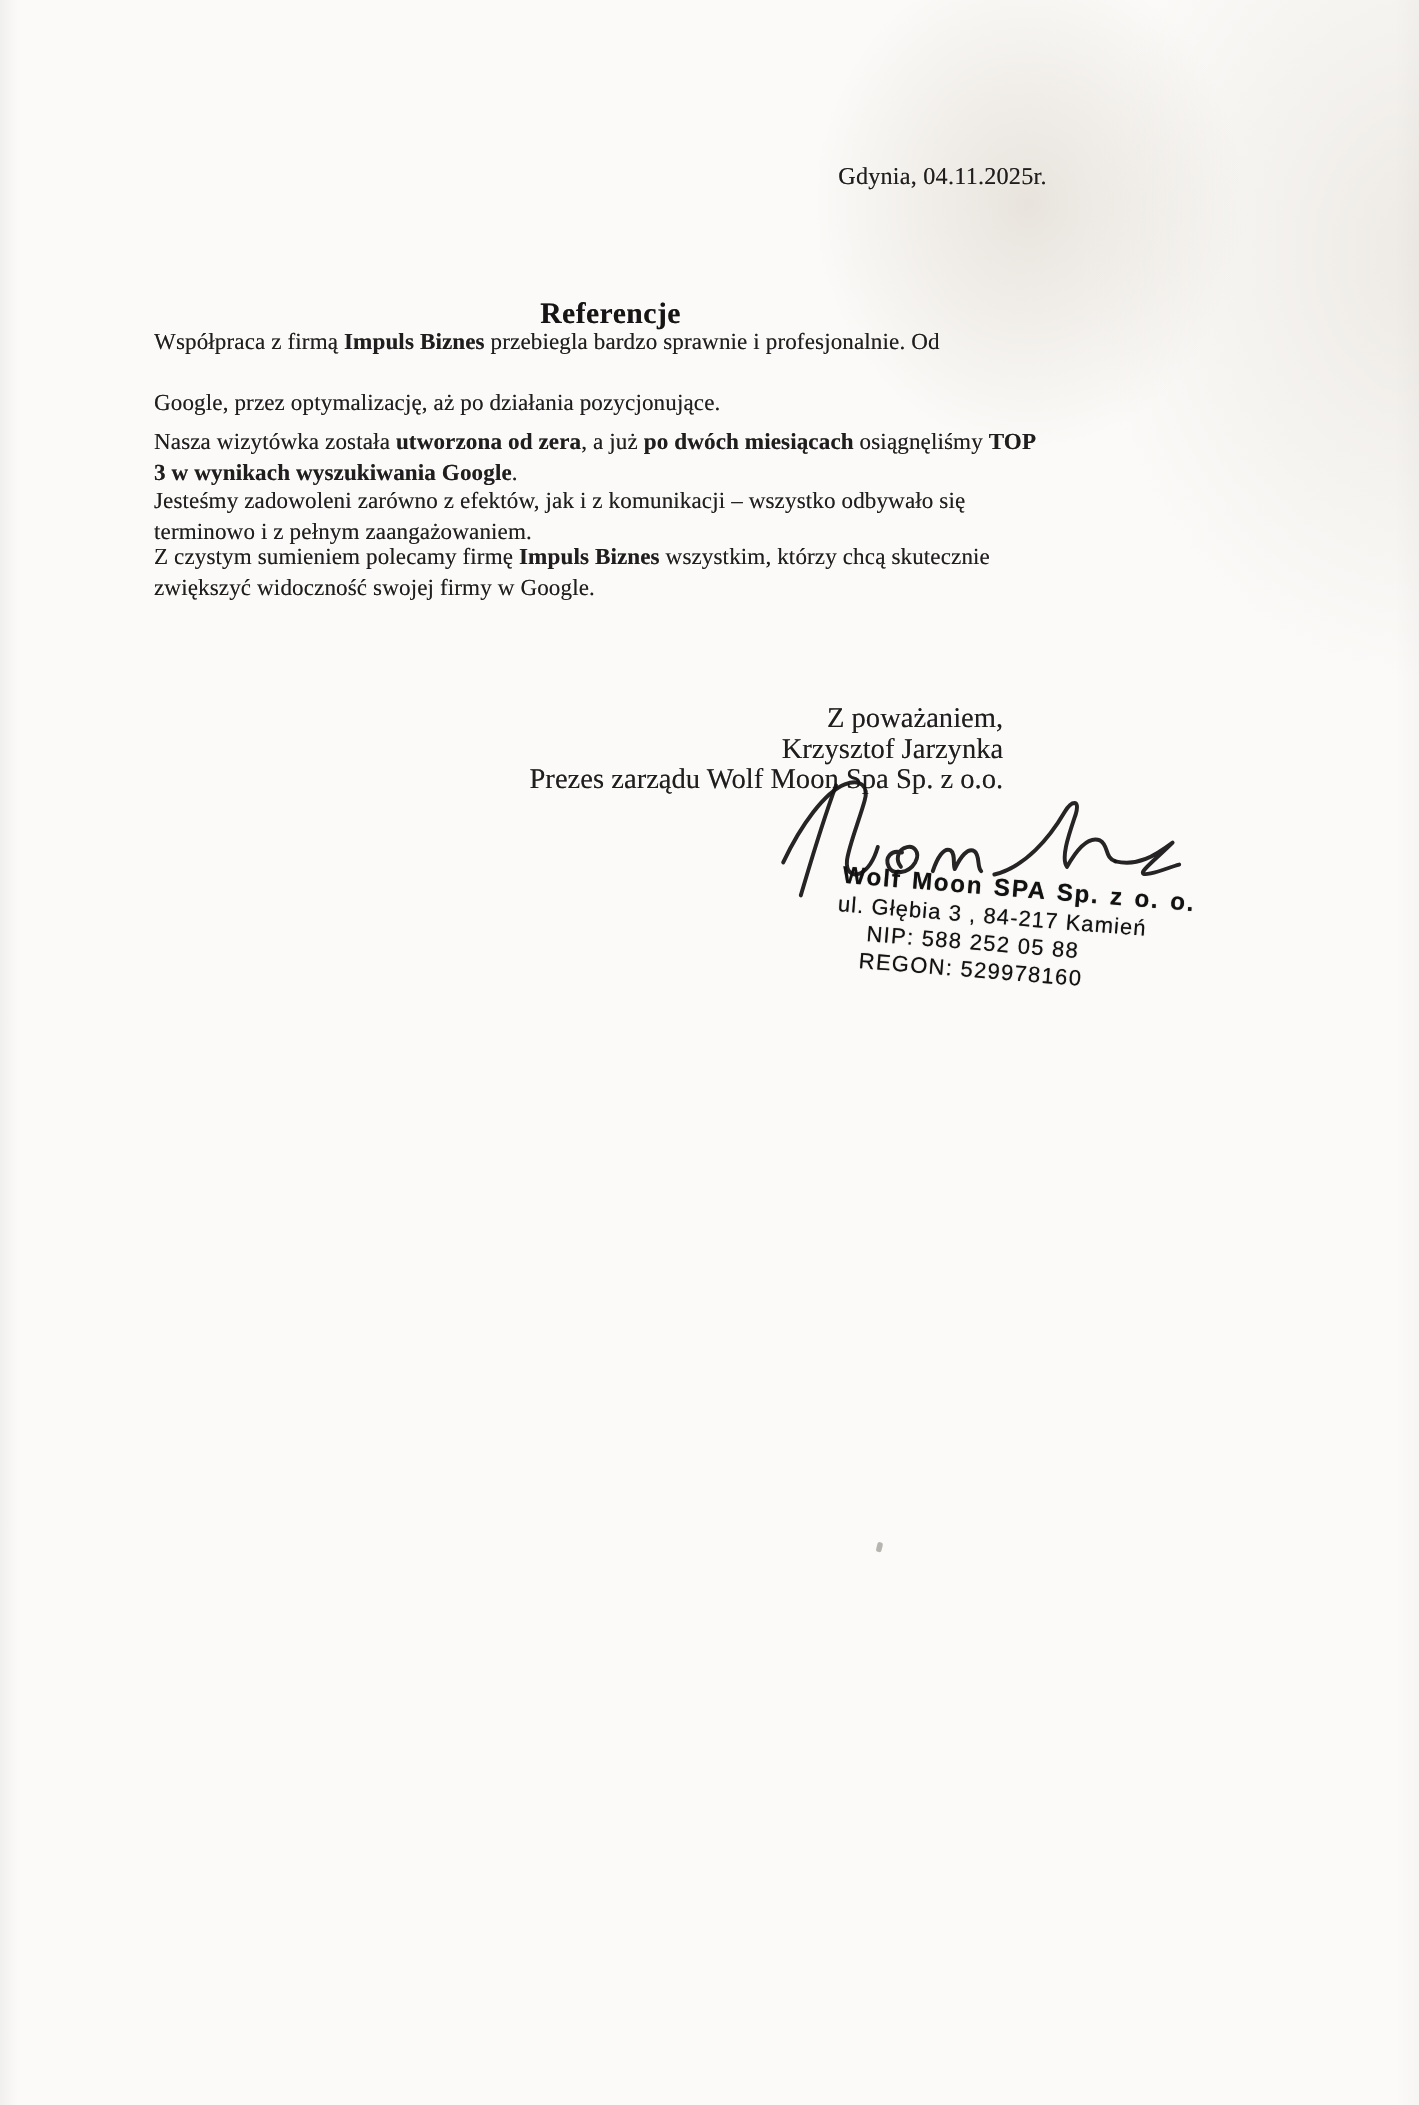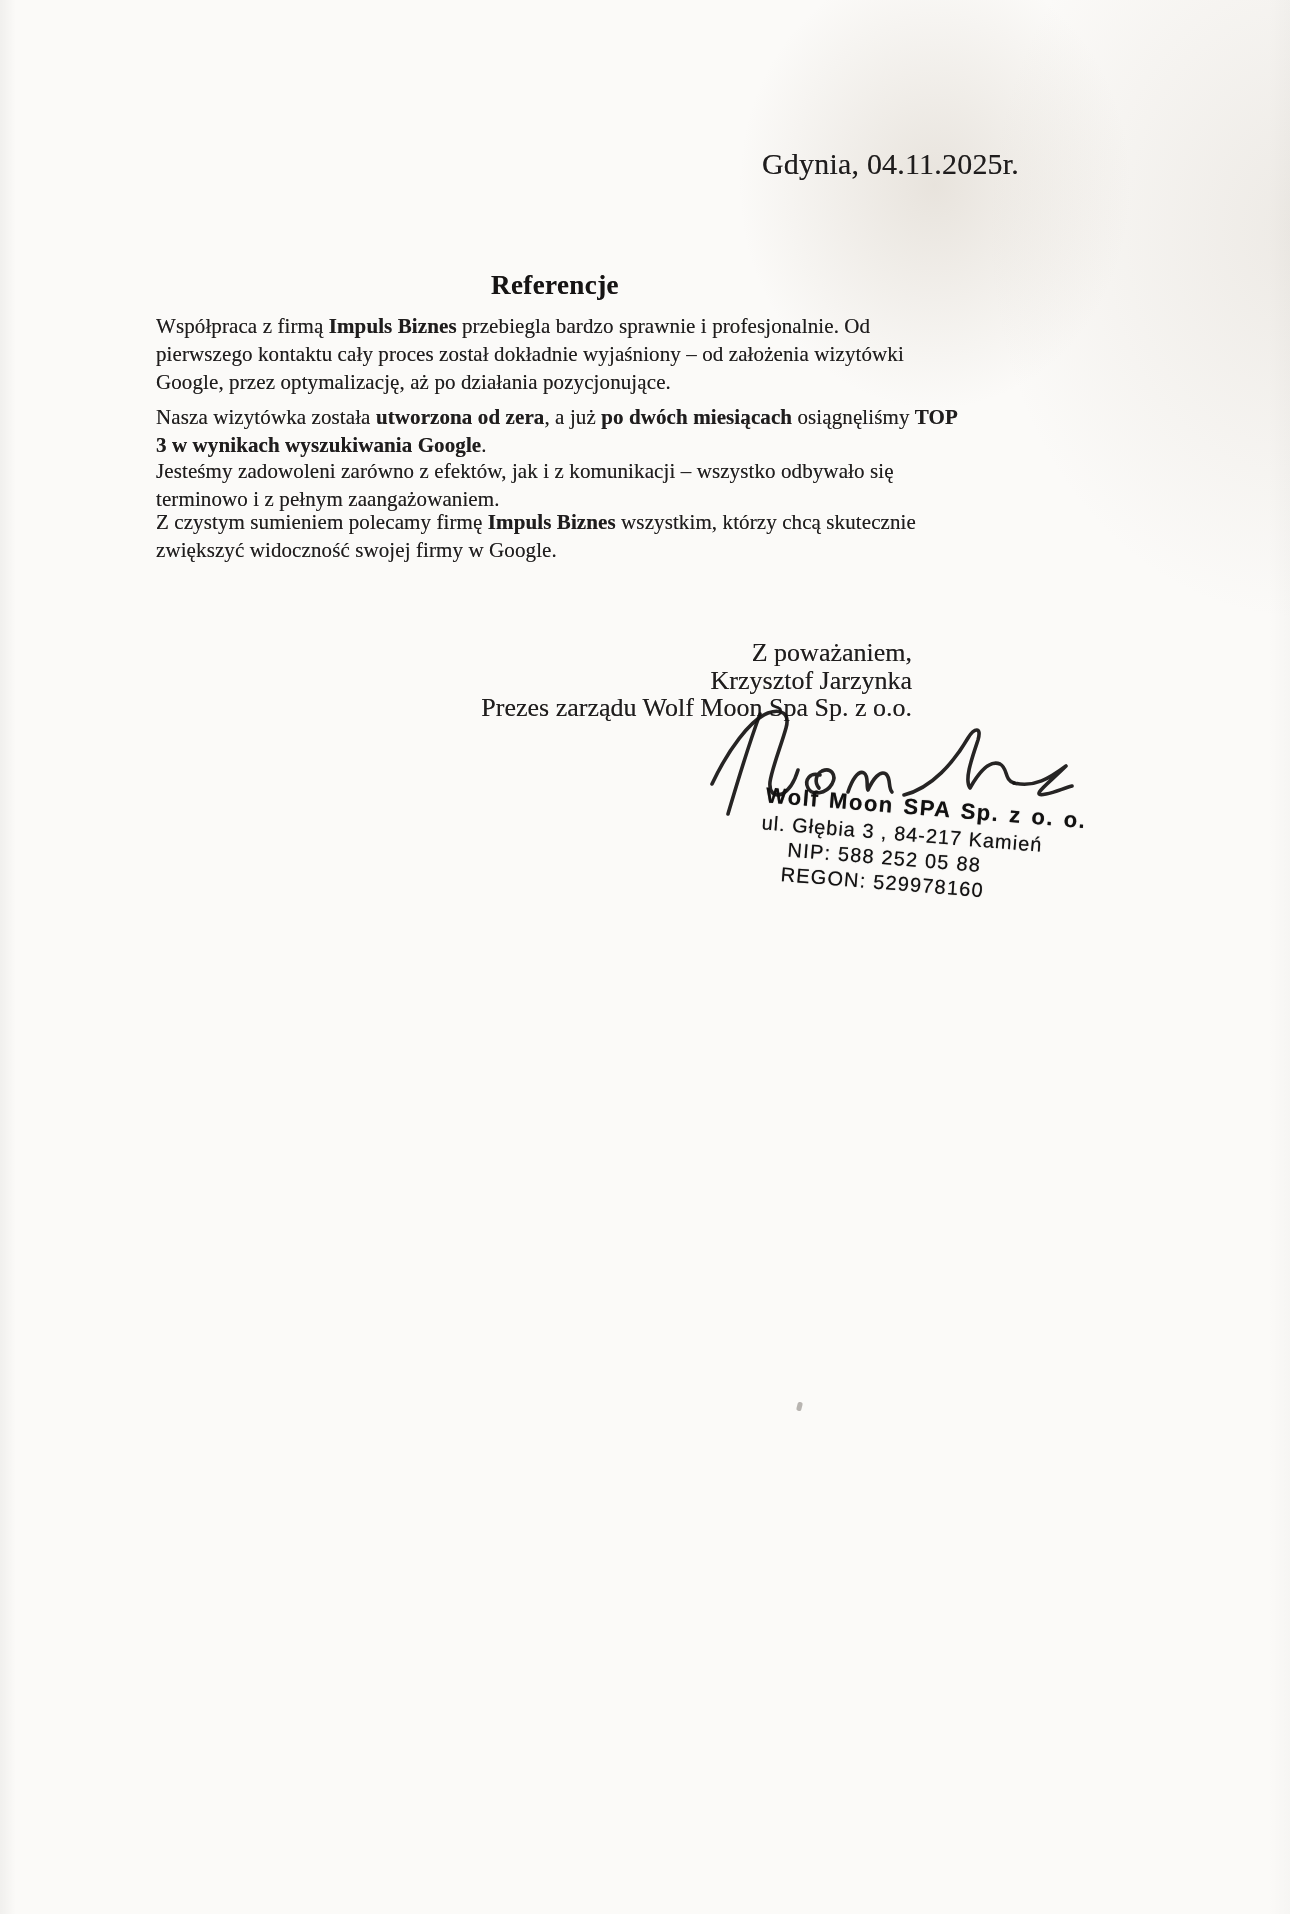--- a/index.html
+++ b/index.html
@@ -14,29 +14,29 @@
       radial-gradient(420px 520px at 101% 12%, rgba(174,160,142,0.18), rgba(174,160,142,0) 75%),
       linear-gradient(90deg, rgba(0,0,0,0.045) 0px, rgba(0,0,0,0) 16px),
       linear-gradient(270deg, rgba(0,0,0,0.02) 0px, rgba(0,0,0,0) 22px),
       #fbfaf8;
     font-family:"Liberation Serif","DejaVu Serif",serif;
     color:#1f1d1d;
   }
   .txt{ text-shadow:0 0 0.6px rgba(30,28,28,0.55); }
   .date{
     position:absolute; left:762px; top:147px;
-    font-size:30px; letter-spacing:0.2px; white-space:nowrap;
+    font-size:22px; letter-spacing:0.2px; white-space:nowrap;
   }
   .title{
     position:absolute; left:140px; top:255px; width:800px; margin:15px;
     text-align:center; font-size:27px; font-weight:bold; letter-spacing:0.4px;
     color:#161414;
   }
   .body{
-    position:absolute; left:140px; margin:16px;
+    position:absolute; left:140px; margin:0;
     font-size:21px; line-height:28px; white-space:nowrap;
     letter-spacing:0.1px;
   }
   .p1{ top:296px; }
   .p2{ top:387px; }
   .p3{ top:441px; }
   .p4{ top:492px; }
   .b{ font-weight:bold; }
   .closing{
     position:absolute; left:480px; top:639px; width:432px;
@@ -71,21 +71,21 @@
 <body>
 
 <div class="page">
 
   <div class="date txt">Gdynia, 04.11.2025r.</div>
 
   <h1 class="title txt">Referencje</h1>
 
   <p class="body txt p1">
     <span>Współpraca z firmą </span><span class="b">Impuls Biznes</span><span> przebiegla bardzo sprawnie i profesjonalnie. Od</span><br>
-    <span>pierwszego kontaktu cały proces został dokładnie wyjaśniony – od założenia wizytówki</span><br>
+    <br>
     <span>Google, przez optymalizację, aż po działania pozycjonujące.</span>
   </p>
 
   <p class="body txt p2">
     <span>Nasza wizytówka została </span><span class="b">utworzona od zera</span><span>, a już </span><span class="b">po dwóch miesiącach</span><span> osiągnęliśmy </span><span class="b">TOP</span><br>
     <span class="b">3 w wynikach wyszukiwania Google</span><span>.</span>
   </p>
 
   <p class="body txt p3">
     <span>Jesteśmy zadowoleni zarówno z efektów, jak i z komunikacji – wszystko odbywało się</span><br>

